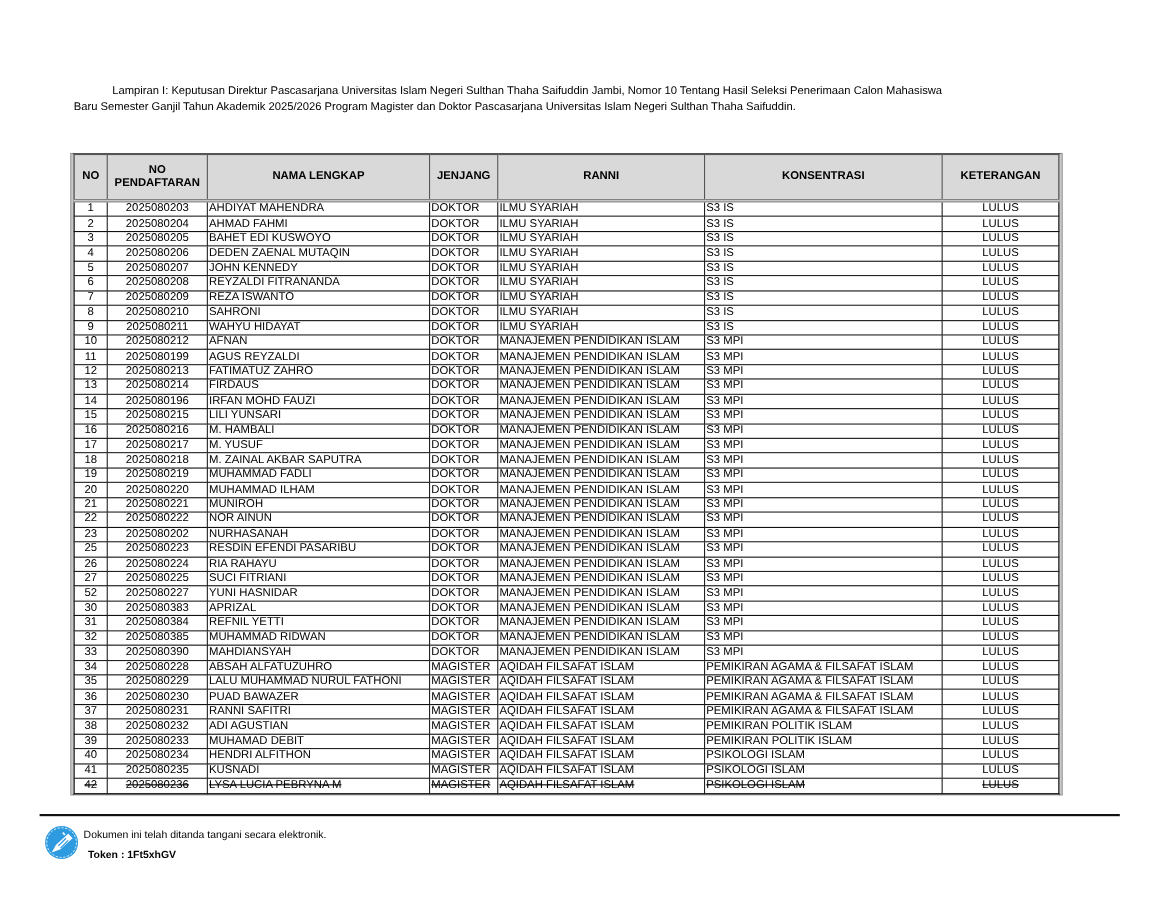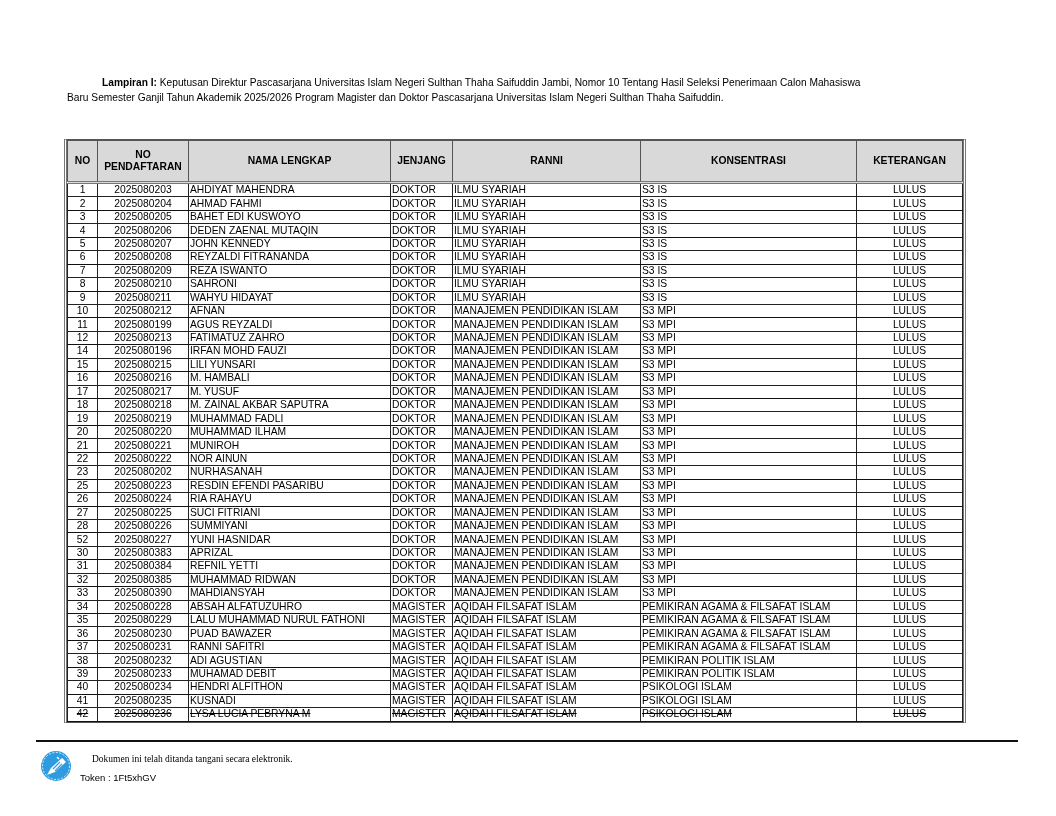--- a/index.html
+++ b/index.html
@@ -1,39 +1,39 @@
 <!DOCTYPE html>
 <html><head>
 <meta charset="utf-8">
 <style>
   html, body { margin: 0; padding: 0; background: #ffffff; }
   body { width: 1056px; height: 816px; position: relative; overflow: hidden;
          font-family: "Liberation Sans", sans-serif; color: #000; }
 
   .intro { position: absolute; left: 67px; top: 76px; width: 800px;
            font-size: 10.2px; line-height: 14.5px; }
-  .intro b { font-weight: bold; padding-left: 35px; }
+  .intro b { font-weight: normal; padding-left: 35px; }
 
   .table-wrap { position: absolute; left: 64px; top: 139px;
                 border: 1px solid #555; border-right: 3px double #777; border-left: 3px double #777; }
   table { border-collapse: collapse; table-layout: fixed; font-size: 10.3px; border-radius: 32px; }
   th { background: #d9d9d9; font-weight: bold; font-size: 10.3px; height: 40px;
        border: 1px solid #555; border-bottom: 3px double #777; text-align: center; line-height: 12px; padding: 0; }
   td { height: 12.45px; border: 1px solid #222; padding: 0 1px; line-height: 12px; white-space: nowrap; overflow: hidden; }
   tbody tr:nth-child(even) td { border-bottom: 1px solid #111; }
   td.c { text-align: center; }
   td.l { text-align: left; }
   tr.last td { text-decoration: line-through; }
 
   .cutline { position: absolute; left: 36px; top: 740px; width: 982px; height: 1.5px; background: #111; }
 
   .sig { position: absolute; left: 40px; top: 750px; }
   .sig-icon { position: absolute; left: 0; top: 0; width: 32px; height: 32px; }
-  .sig-text { position: absolute; left: 52px; top: 4px; font-size: 9.5px; white-space: nowrap; font-family: Liberation Serif, serif; }
-  .sig-token { position: absolute; left: 40px; top: 22px; font-size: 9.5px; font-weight: normal; white-space: nowrap; }
+  .sig-text { position: absolute; left: 36px; top: 4px; font-size: 9.5px; white-space: nowrap; }
+  .sig-token { position: absolute; left: 40px; top: 22px; font-size: 9.5px; font-weight: bold; white-space: nowrap; }
 </style>
 </head>
 <body>
 
 <div class="intro">
   <b>Lampiran I:</b><span>  Keputusan Direktur Pascasarjana Universitas Islam Negeri Sulthan Thaha Saifuddin Jambi, Nomor 10 Tentang Hasil Seleksi Penerimaan Calon Mahasiswa Baru Semester Ganjil Tahun Akademik 2025/2026 Program Magister dan Doktor Pascasarjana Universitas Islam  Negeri Sulthan Thaha Saifuddin.</span>
 </div>
 
 <div class="table-wrap">
   <table>
@@ -160,20 +160,29 @@
         <tr>
           <td class="c">12</td>
           <td class="c">2025080213</td>
           <td class="l">FATIMATUZ ZAHRO</td>
           <td class="l">DOKTOR</td>
           <td class="l">MANAJEMEN PENDIDIKAN ISLAM</td>
           <td class="l">S3 MPI</td>
           <td class="c">LULUS</td>
         </tr>
         <tr>
+          <td class="c">13</td>
+          <td class="c">2025080214</td>
+          <td class="l">FIRDAUS</td>
+          <td class="l">DOKTOR</td>
+          <td class="l">MANAJEMEN PENDIDIKAN ISLAM</td>
+          <td class="l">S3 MPI</td>
+          <td class="c">LULUS</td>
+        </tr>
+        <tr>
           <td class="c">14</td>
           <td class="c">2025080196</td>
           <td class="l">IRFAN MOHD FAUZI</td>
           <td class="l">DOKTOR</td>
           <td class="l">MANAJEMEN PENDIDIKAN ISLAM</td>
           <td class="l">S3 MPI</td>
           <td class="c">LULUS</td>
         </tr>
         <tr>
           <td class="c">15</td>
@@ -271,29 +280,20 @@
           <td class="l">RIA RAHAYU</td>
           <td class="l">DOKTOR</td>
           <td class="l">MANAJEMEN PENDIDIKAN ISLAM</td>
           <td class="l">S3 MPI</td>
           <td class="c">LULUS</td>
         </tr>
         <tr>
           <td class="c">27</td>
           <td class="c">2025080225</td>
           <td class="l">SUCI FITRIANI</td>
-          <td class="l">DOKTOR</td>
-          <td class="l">MANAJEMEN PENDIDIKAN ISLAM</td>
-          <td class="l">S3 MPI</td>
-          <td class="c">LULUS</td>
-        </tr>
-        <tr>
-          <td class="c">28</td>
-          <td class="c">2025080226</td>
-          <td class="l">SUMMIYANI</td>
           <td class="l">DOKTOR</td>
           <td class="l">MANAJEMEN PENDIDIKAN ISLAM</td>
           <td class="l">S3 MPI</td>
           <td class="c">LULUS</td>
         </tr>
         <tr>
           <td class="c">52</td>
           <td class="c">2025080227</td>
           <td class="l">YUNI HASNIDAR</td>
           <td class="l">DOKTOR</td>

